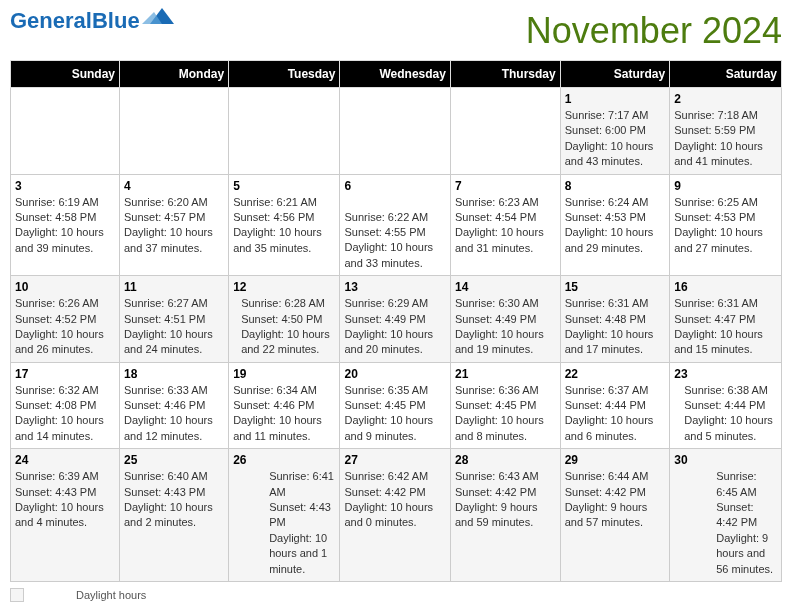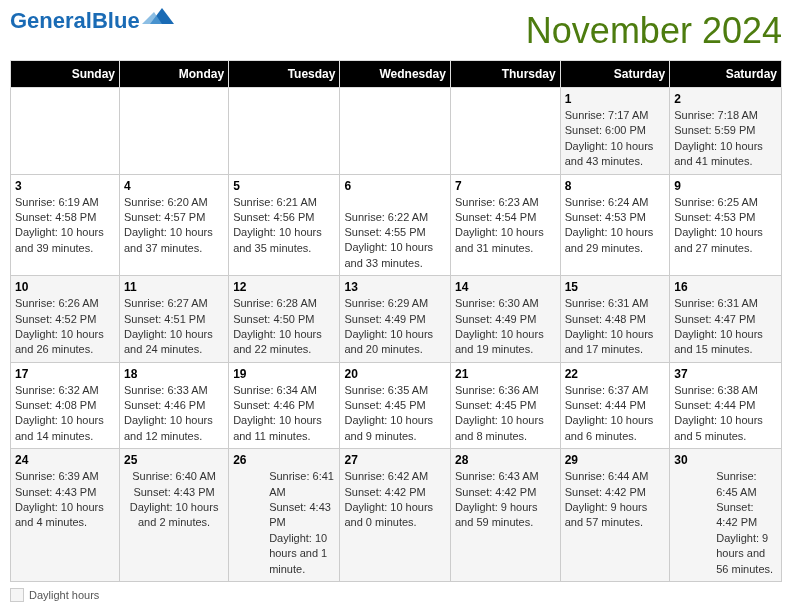--- a/index.html
+++ b/index.html
@@ -83,20 +83,21 @@
     }
     .empty-cell {
       background: #fff !important;
     }
     .legend {
       display: flex;
       align-items: center;
       margin-top: 6px;
       font-size: 11px;
       color: #555;
+      gap: 47px;
     }
     .legend-box {
       width: 14px;
       height: 14px;
       background: #f5f5f5;
       border: 1px solid #ccc;
       margin-right: 5px;
       display: inline-block;
     }
   </style>
@@ -204,21 +205,21 @@
 Daylight: 10 hours and 26 minutes.</div>
         </td>
         <td>
           <span class="day-number">11</span>
           <div class="day-info" style="white-space: pre-line;">Sunrise: 6:27 AM
 Sunset: 4:51 PM
 Daylight: 10 hours and 24 minutes.</div>
         </td>
         <td>
           <span class="day-number">12</span>
-          <div class="day-info" style="white-space: pre-line;">Sunrise: 6:28 AM
+          <div class="day-info" style="white-space: pre-line; margin-left: 8px;">Sunrise: 6:28 AM
 Sunset: 4:50 PM
 Daylight: 10 hours and 22 minutes.</div>
         </td>
         <td>
           <span class="day-number">13</span>
           <div class="day-info" style="white-space: pre-line;">Sunrise: 6:29 AM
 Sunset: 4:49 PM
 Daylight: 10 hours and 20 minutes.</div>
         </td>
         <td>
@@ -271,36 +272,36 @@
 Sunset: 4:45 PM
 Daylight: 10 hours and 8 minutes.</div>
         </td>
         <td>
           <span class="day-number">22</span>
           <div class="day-info" style="white-space: pre-line;">Sunrise: 6:37 AM
 Sunset: 4:44 PM
 Daylight: 10 hours and 6 minutes.</div>
         </td>
         <td>
-          <span class="day-number">37</span>
-          <div class="day-info" style="white-space: pre-line;">Sunrise: 6:38 AM
+          <span class="day-number">23</span>
+          <div class="day-info" style="white-space: pre-line; margin-left: 10px;">Sunrise: 6:38 AM
 Sunset: 4:44 PM
 Daylight: 10 hours and 5 minutes.</div>
         </td>
       </tr>
       <tr>
         <td>
           <span class="day-number">24</span>
           <div class="day-info" style="white-space: pre-line;">Sunrise: 6:39 AM
 Sunset: 4:43 PM
 Daylight: 10 hours and 4 minutes.</div>
         </td>
         <td>
           <span class="day-number">25</span>
-          <div class="day-info" style="white-space: pre-line; text-align: center;">Sunrise: 6:40 AM
+          <div class="day-info" style="white-space: pre-line;">Sunrise: 6:40 AM
 Sunset: 4:43 PM
 Daylight: 10 hours and 2 minutes.</div>
         </td>
         <td>
           <span class="day-number">26</span>
           <div class="day-info" style="white-space: pre-line; margin-left: 36px;">Sunrise: 6:41 AM
 Sunset: 4:43 PM
 Daylight: 10 hours and 1 minute.</div>
         </td>
         <td>

